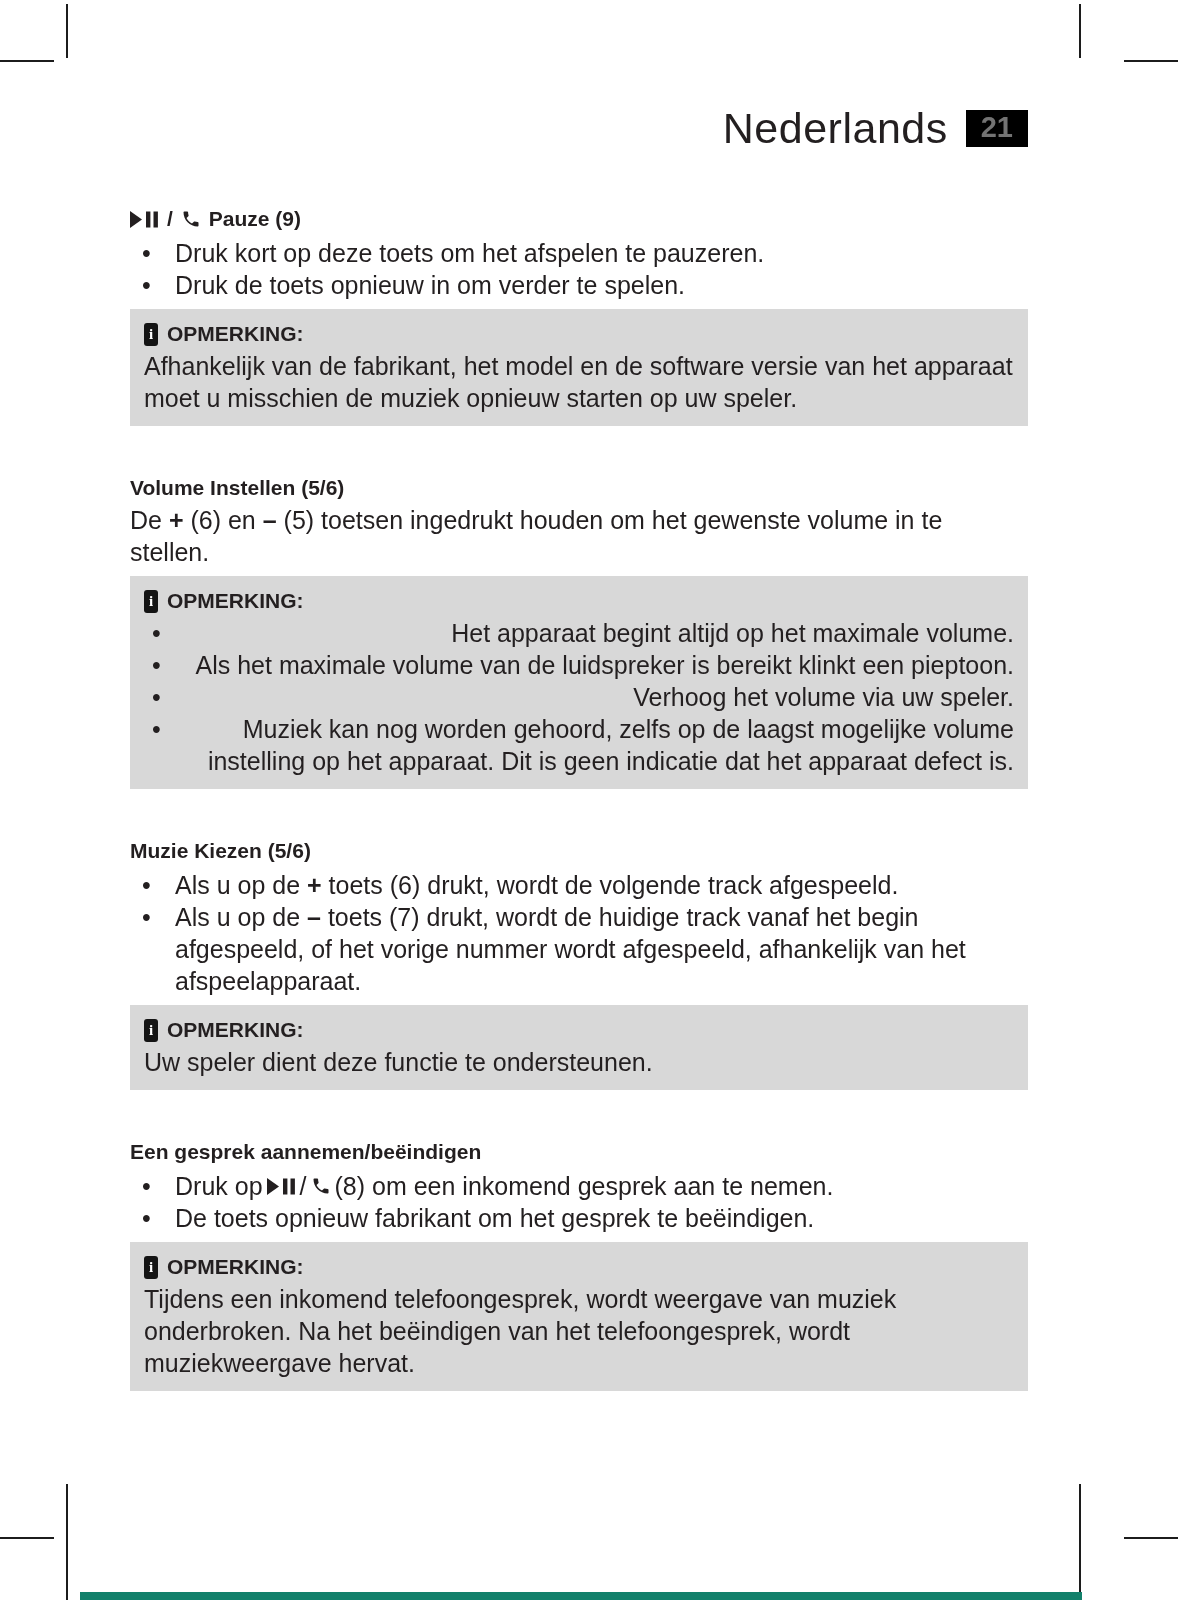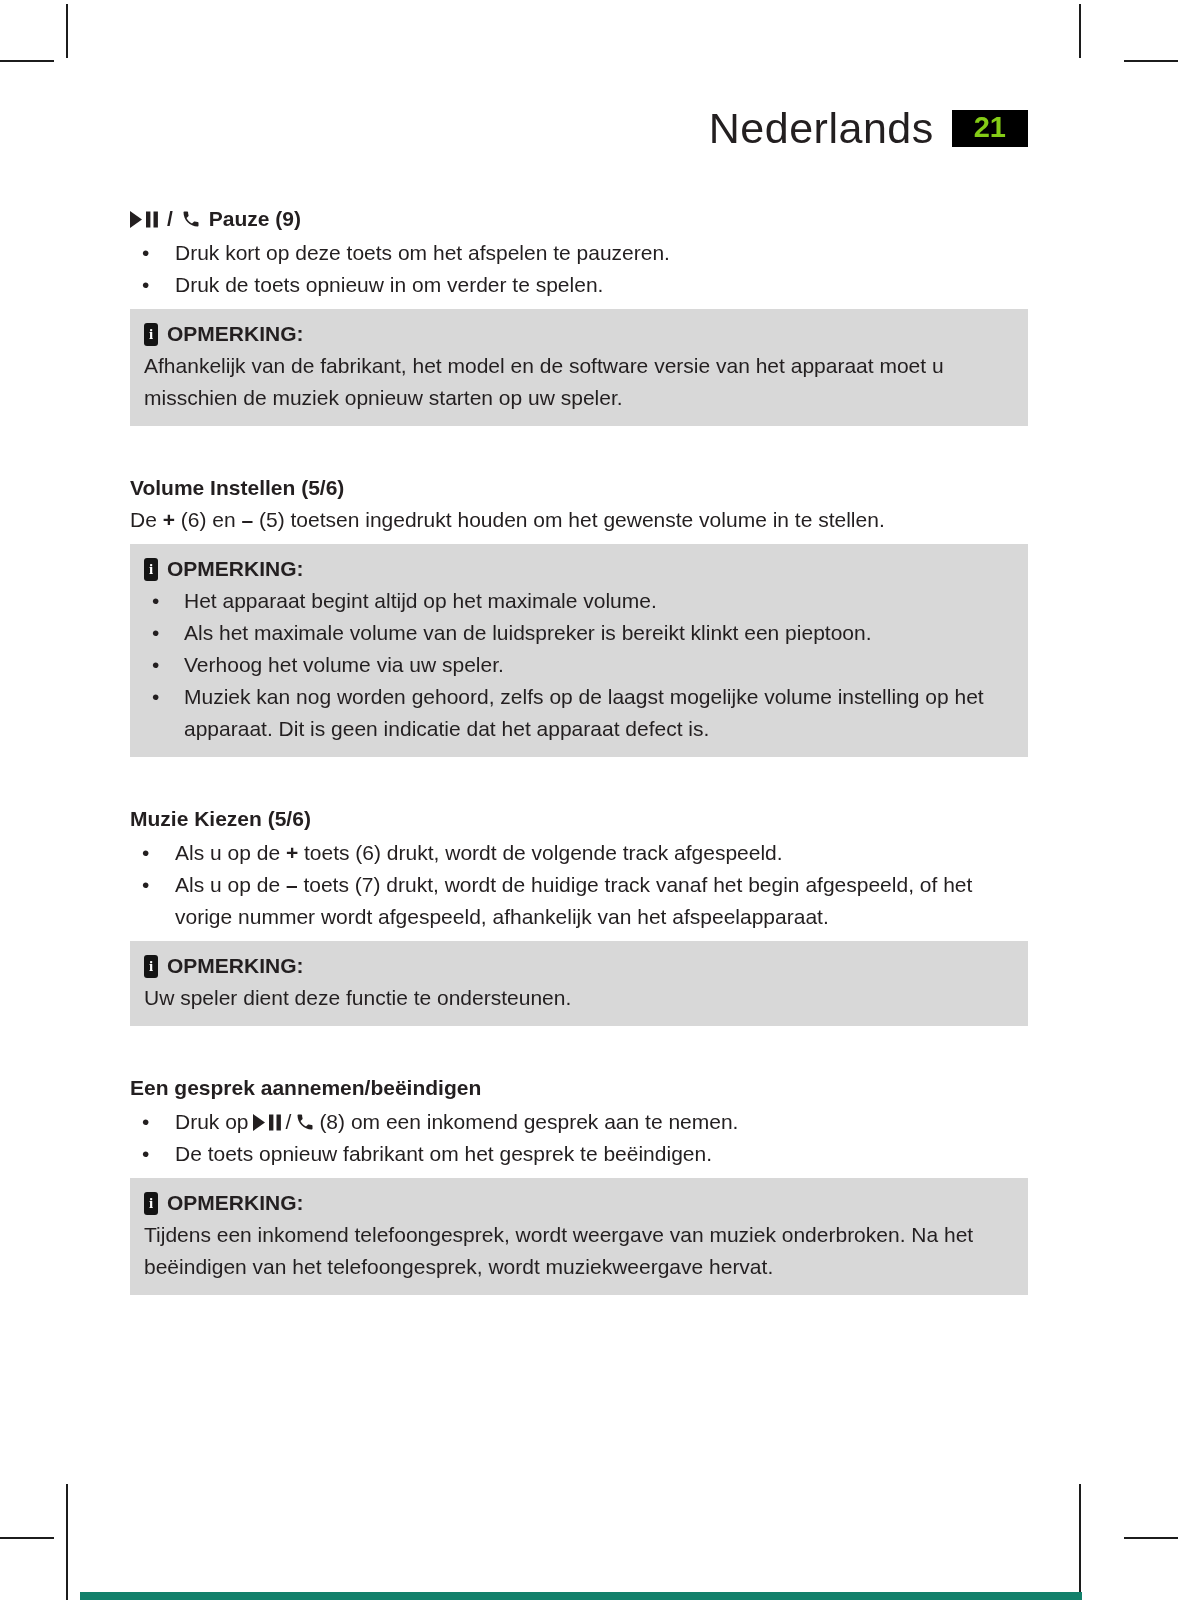--- a/index.html
+++ b/index.html
@@ -21,37 +21,37 @@
   .cm-bl-v { left:66px; top:1484px; width:2px; height:116px; }
   .cm-bl-h { left:0; top:1537px; width:54px; height:2px; }
   .cm-br-v { left:1079px; top:1484px; width:2px; height:116px; }
   .cm-br-h { right:0; top:1537px; width:54px; height:2px; }
   .footer-bar { position:absolute; left:80px; bottom:0; width:1002px; height:8px; background:#12806b; }
 
   .content { position:absolute; left:130px; top:104px; width:898px; }
 
   .header-row { display:flex; justify-content:flex-end; align-items:center; gap:18px; margin-bottom:50px; }
   .lang-title { font-size:43px; font-weight:500; letter-spacing:0.5px; }
-  .page-badge { background:#000; color:#84cc16; font-size:29px; font-weight:700; padding:2px 22px 4px; line-height:1.1; }
+  .page-badge { background:#000; color:#737373; font-size:29px; font-weight:700; padding:2px 15px 4px; line-height:1.1; }
 
   h2 { font-size:21px; font-weight:700; line-height:32px; color:#231f20; }
   .h-flex { display:flex; align-items:center; gap:8px; }
   .section { margin-top:46px; }
   .section.first { margin-top:0; }
 
-  p, li { font-size:21px; line-height:32px; }
+  p, li { font-size:25px; line-height:32px; }
   ul { list-style:none; margin:2px 0 0 0; }
   li { position:relative; padding-left:45px; }
   li::before { content:"\2022"; position:absolute; left:12px; top:0; }
   .li-icons { display:flex; align-items:center; gap:4px; }
 
   .note { background:#d8d8d8; padding:9px 14px 12px 14px; margin-top:8px; }
   .note-head { display:flex; align-items:center; gap:9px; font-weight:700; font-size:21px; line-height:32px; }
   .note p { margin:0; }
-  .note ul { margin:0; }
+  .note ul { margin:0;text-align:right; }
   .note li { padding-left:40px; }
   .note li::before { left:8px; }
 
   .info-ic {
     width:14px; height:23px; border-radius:3px;
     background:#141414; color:#ffffff;
     display:inline-flex; align-items:center; justify-content:center;
     font-size:15px; font-weight:700;
     font-family:"Liberation Serif", serif;
     flex:0 0 auto;

